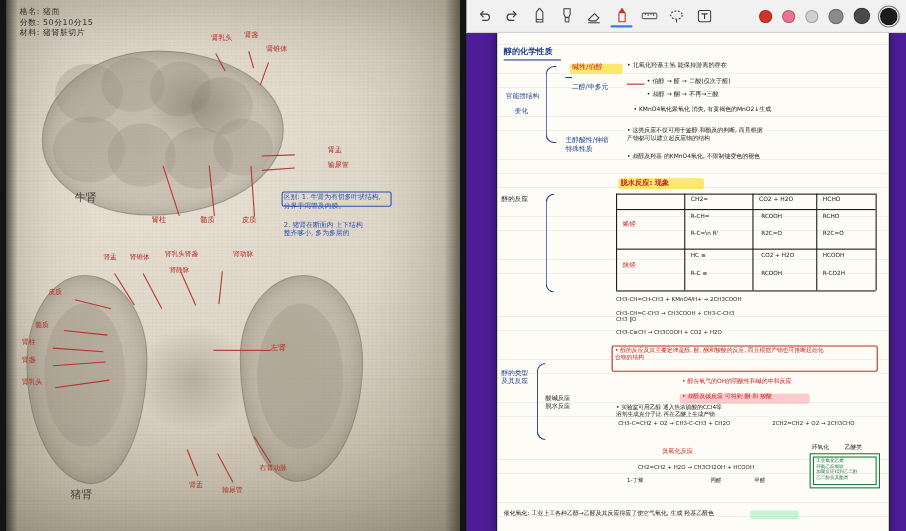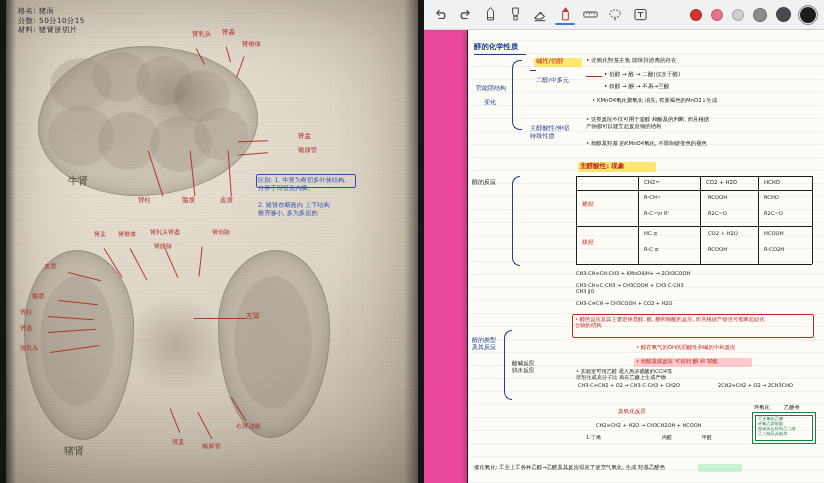--- a/index.html
+++ b/index.html
@@ -143,24 +143,24 @@
   .tb-spacer { flex: 1 1 auto; }
   .swatch {
     width: 12px; height: 12px; border-radius: 50%;
     border: 1px solid rgba(0,0,0,0.22);
   }
   .swatch.sel { outline: 1.5px solid #7d7d82; outline-offset: 1.5px; }
 
   .canvas-wrap {
     flex: 1 1 auto;
     position: relative;
-    background: #ec4899;
+    background: #4c1d95;
     overflow: hidden;
     display: flex;
-    justify-content: flex-end;
+    justify-content: center;
     padding-left: 12px;
   }
   .page {
     position: relative;
     width: 356px;
     height: 453px;
     margin-top: 0px;
     background: #fdfcf7;
     box-shadow: 0 0 0 1px #202022, 0 2px 8px rgba(0,0,0,0.5);
     overflow: hidden;
@@ -385,21 +385,21 @@
         <div class="brace" style="left:44px; top:30px; width:10px; height:70px;"></div>
         <div class="brace" style="left:44px; top:146px; width:8px; height:90px;"></div>
         <div class="brace" style="left:36px; top:300px; width:8px; height:70px;"></div>
 
         <div class="hl" style="left:66px; top:28px; width:48px; height:9px;"></div>
         <div class="nt rd" style="left:68px; top:28px; font-size:6.4px;">碱性/伯醇</div>
         <div class="nt bl" style="left:68px; top:46px; font-size:6.2px;">二醇/中多元</div>
         <div class="nt bl" style="left:62px; top:94px; font-size:6.2px;">主醇酸性/伸缩
 特殊性质</div>
         <div class="hl" style="left:110px; top:132px; width:78px; height:10px;"></div>
-        <div class="nt rd" style="left:112px; top:132px; font-size:6.6px; font-weight:bold;">主醇酸性: 现象</div>
+        <div class="nt rd" style="left:112px; top:132px; font-size:6.6px; font-weight:bold;">脱水反应: 现象</div>
 
         <div class="nt bk" style="left:118px; top:27px; font-size:5.6px;">• 北氧化羟基主氢 能保持游离的存在</div>
         <div class="nt bk" style="left:136px; top:41px; font-size:5.6px;">• 伯醇 → 醛 → 二酸(仅次于醛)</div>
         <div class="nt bk" style="left:136px; top:53px; font-size:5.6px;">• 叔醇 → 酮 → 不再→三酸</div>
         <div class="nt bk" style="left:124px; top:67px; font-size:5.4px;">• KMnO4氧化聚氧化 消失, 有黄褐色的MnO2↓生成</div>
         <div class="nt bk" style="left:118px; top:86px; font-size:5.4px;">• 这类反应不仅可用于鉴醇 和酚及的判断, 而且根据
   产物都可以建立起反应物的结构</div>
         <div class="nt bk" style="left:118px; top:110px; font-size:5.4px;">• 叔醇及羟基 的KMnO4氧化, 不限制键变色的褪色</div>
 
         <div class="tblline h" style="left:62px; top:40px; width:6px; background:#1b3f8f;"></div>

